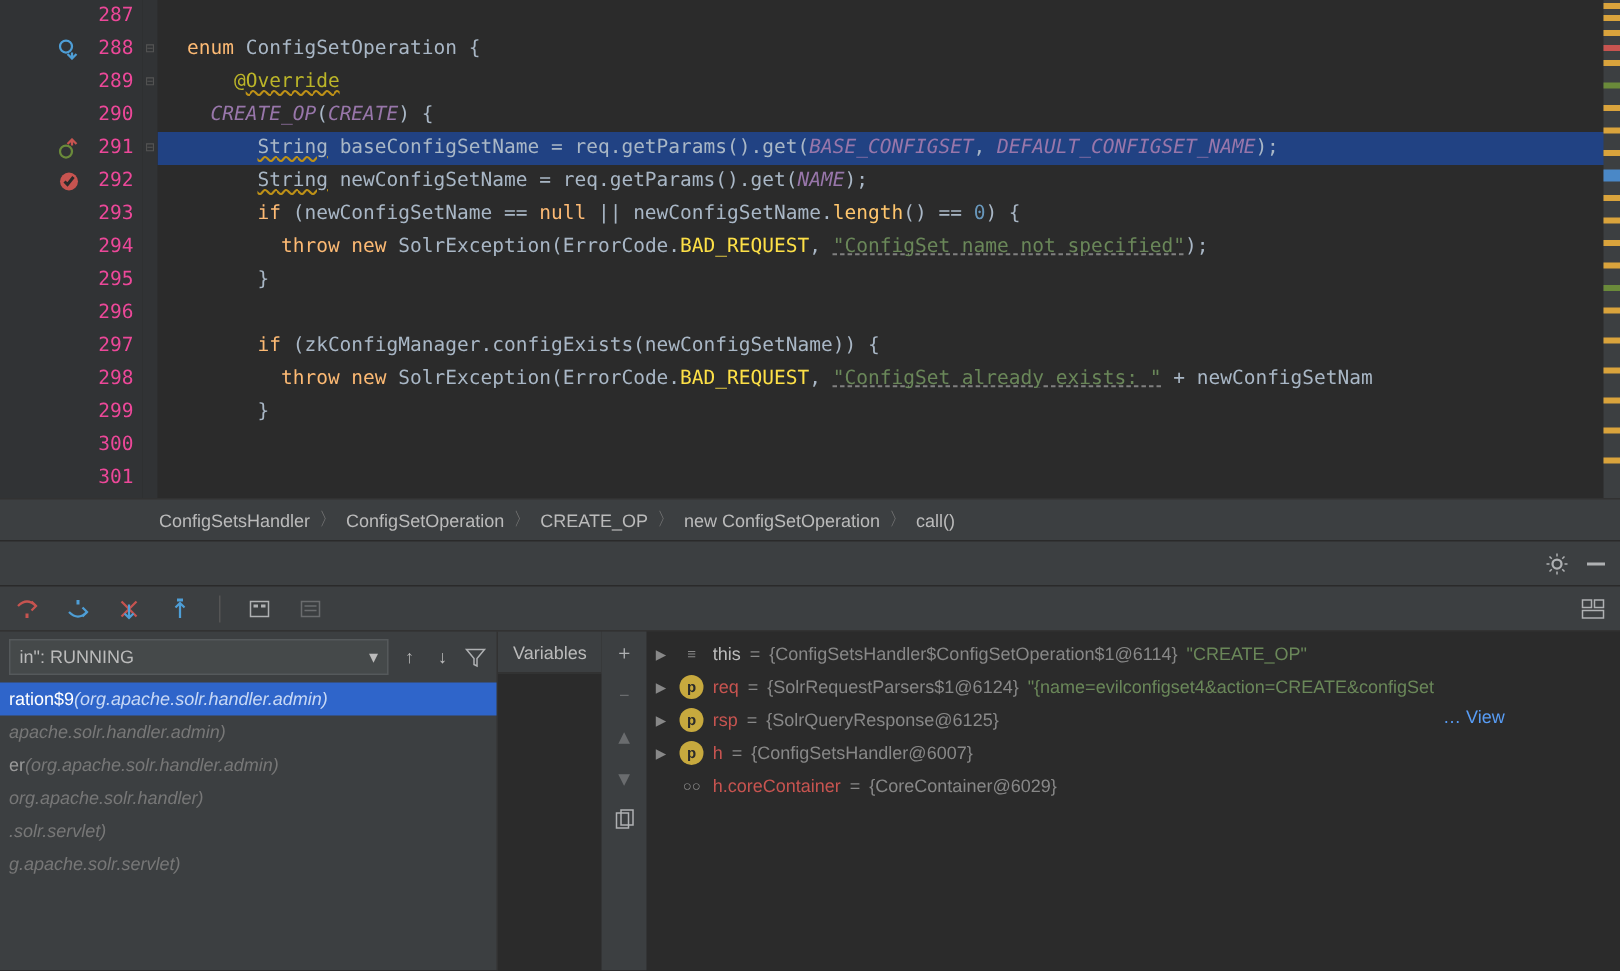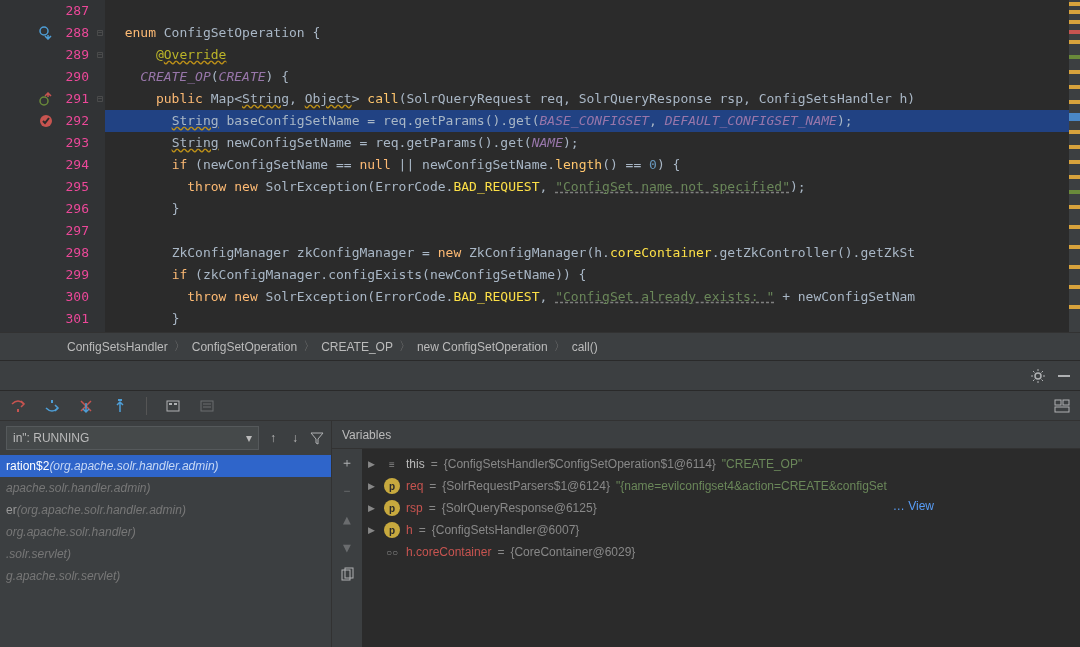--- a/index.html
+++ b/index.html
@@ -22,36 +22,36 @@
   .ann { color: #bbb529; }
   .const { color: #9876aa; font-style: italic; }
   .field { color: #fde047; }
   .warn { text-decoration: underline wavy #be9117; }
   .err-stripe { position: absolute; right: 0; top: 0; width: 11px; height: 100%; background: #3c3f41; }
   .stripe-mark { position: absolute; right: 0; width: 11px; height: 4px; }
   .orange { background: #d9a33c; }
   .red { background: #c75450; }
   .green { background: #6a8a3a; }
   .blue { background: #4a88c7; }
-  .breadcrumbs { flex: 0 0 28px; background: #3c3f41; border-top: 1px solid #323232; display: flex; align-items: center; padding-left: 61px; color: #bbbbbb; font-family: -apple-system, "Segoe UI", sans-serif; font-size: 12px; }
+  .breadcrumbs { flex: 0 0 28px; background: #3c3f41; border-top: 1px solid #323232; display: flex; align-items: center; padding-left: 100px; color: #bbbbbb; font-family: -apple-system, "Segoe UI", sans-serif; font-size: 12px; }
   .crumb { padding: 0 6px; }
   .crumb-sep { color: #777; }
   .tool-header { flex: 0 0 30px; background: #3c3f41; border-top: 1px solid #2a2a2a; display: flex; justify-content: flex-end; align-items: center; padding: 0 8px; gap: 10px; color: #afb1b3; }
   .tool-strip { flex: 0 0 30px; background: #3c3f41; border-top: 1px solid #2a2a2a; display: flex; align-items: center; padding: 0 10px; gap: 18px; color: #afb1b3; position: relative;}
   .tool-icon { width:16px; height:16px; display:inline-flex; align-items:center; justify-content:center; cursor:pointer; }
   .bottom { flex: 1; display: flex; background: #2b2b2b; border-top: 1px solid #323232; }
   .frames-col { flex: 0 0 332px; background: #3c3f41; display:flex; flex-direction:column; border-right:1px solid #323232;}
   .frames-header { height: 34px; display: flex; align-items: center; padding: 0 6px; gap: 6px; font-family: -apple-system, sans-serif; font-size: 12px; color:#bbb;}
   .thread-combo { flex:1; background:#45494a; border:1px solid #55595b; height:24px; display:flex; align-items:center; padding:0 6px; color:#bbb; overflow:hidden; white-space:nowrap;}
   .frame-row { height: 22px; display:flex; align-items:center; padding:0 6px; font-family: -apple-system, sans-serif; font-size:12px; color:#999; font-style:italic; white-space:nowrap; overflow:hidden;}
   .frame-row.sel { background:#2f65ca; color:#fff; }
   .frame-row .pkg { color:#777; }
   .frame-row.sel .pkg { color:#c7d8f5; }
   .frame-row .nm { font-style:normal; }
-  .vars-col { flex:1; display:flex; flex-direction:column; }
+  .vars-col { flex:1; display:flex; flex-direction:row; }
   .vars-header { height: 28px; display:flex; align-items:center; padding:0 10px; background:#3c3f41; color:#bbb; font-family:-apple-system,sans-serif; font-size:12px; border-bottom:1px solid #323232;}
   .vars-body { flex:1; display:flex; }
   .vars-side { flex:0 0 30px; background:#3c3f41; display:flex; flex-direction:column; align-items:center; padding-top:6px; gap:12px; color:#afb1b3;}
   .vars-list { flex:1; padding:4px 0; }
   .var-row { height:22px; display:flex; align-items:center; gap:6px; padding-left:6px; font-family:-apple-system,sans-serif; font-size:12px; color:#bbb; white-space:nowrap;}
   .tri { width:10px; color:#888; font-size:9px; }
   .var-ico { width:16px; height:16px; border-radius:8px; display:inline-flex; align-items:center; justify-content:center; font-size:10px; font-weight:bold; background:#c7a93e; color:#2b2b2b;}
   .var-ico.obj { background:none; color:#888;}
   .var-name { color:#c75450; }
   .var-name.plain { color:#bbb; }
@@ -137,28 +137,26 @@
         <span class="fold-mark">⊟</span>
         <span class="fold-mark">⊟</span>
         <span class="fold-mark"></span>
         <span class="fold-mark">⊟</span>
     </div>
     <div class="code-area">
       <div class="code-line"></div>
       <div class="code-line">  <span class="kw">enum</span><span> ConfigSetOperation {</span></div>
       <div class="code-line">      <span class="ann">@</span><span class="ann warn">Override</span></div>
       <div class="code-line">    <span class="const">CREATE_OP</span><span>(</span><span class="const">CREATE</span><span>) {</span></div>
-      <div class="code-line">      <span class="kw">public</span><span> Map&lt;</span><span class="warn">String</span><span>, </span><span class="warn">Object</span><span>&gt; </span><span class="fn">call</span><span>(SolrQueryRequest req, SolrQueryResponse rsp, ConfigSetsHandler h)</span></div>
       <div class="code-line hl-line">        <span class="warn">String</span><span> baseConfigSetName = req.getParams().get(</span><span class="const">BASE_CONFIGSET</span><span>, </span><span class="const">DEFAULT_CONFIGSET_NAME</span><span>);</span></div>
       <div class="code-line">        <span class="warn">String</span><span> newConfigSetName = req.getParams().get(</span><span class="const">NAME</span><span>);</span></div>
       <div class="code-line">        <span class="kw">if</span><span> (newConfigSetName == </span><span class="kw">null</span><span> || newConfigSetName.</span><span class="fn">length</span><span>() == </span><span class="num">0</span><span>) {</span></div>
       <div class="code-line">          <span class="kw">throw new</span><span> SolrException(ErrorCode.</span><span class="field">BAD_REQUEST</span><span>, </span><span class="strun">"ConfigSet name not specified"</span><span>);</span></div>
       <div class="code-line">        <span>}</span></div>
       <div class="code-line"></div>
-      <div class="code-line">        <span>ZkConfigManager zkConfigManager = </span><span class="kw">new</span><span> ZkConfigManager(h.</span><span class="field">coreContainer</span><span>.getZkController().getZkSt</span></div>
       <div class="code-line">        <span class="kw">if</span><span> (zkConfigManager.configExists(newConfigSetName)) {</span></div>
       <div class="code-line">          <span class="kw">throw new</span><span> SolrException(ErrorCode.</span><span class="field">BAD_REQUEST</span><span>, </span><span class="strun">"ConfigSet already exists: "</span><span> + newConfigSetNam</span></div>
       <div class="code-line">        <span>}</span></div>
     </div>
     <div class="err-stripe">
       <div class="stripe-mark orange" style="top:2px"></div>
       <div class="stripe-mark orange" style="top:10px"></div>
       <div class="stripe-mark orange" style="top:20px"></div>
       <div class="stripe-mark red" style="top:30px"></div>
       <div class="stripe-mark orange" style="top:40px"></div>
@@ -266,21 +264,21 @@
           </div>
         <span class="tool-icon">↑</span>
         <span class="tool-icon">↓</span>
         <span class="tool-icon">
             <svg viewBox="0 0 16 16">
               <path d="M2 3h12l-5 6v5l-2-1v-4z" fill="none" stroke="#afb1b3"></path>
             </svg>
           </span>
       </div>
       <div class="frame-row sel">
-          <span class="nm">ration$2</span> 
+          <span class="nm">ration$9</span> 
           <span class="pkg">(org.apache.solr.handler.admin)</span>
         </div>
       <div class="frame-row">
           <span class="nm"></span>
           <span class="pkg">apache.solr.handler.admin)</span>
         </div>
       <div class="frame-row">
           <span class="nm">er </span>
           <span class="pkg">(org.apache.solr.handler.admin)</span>
         </div>

